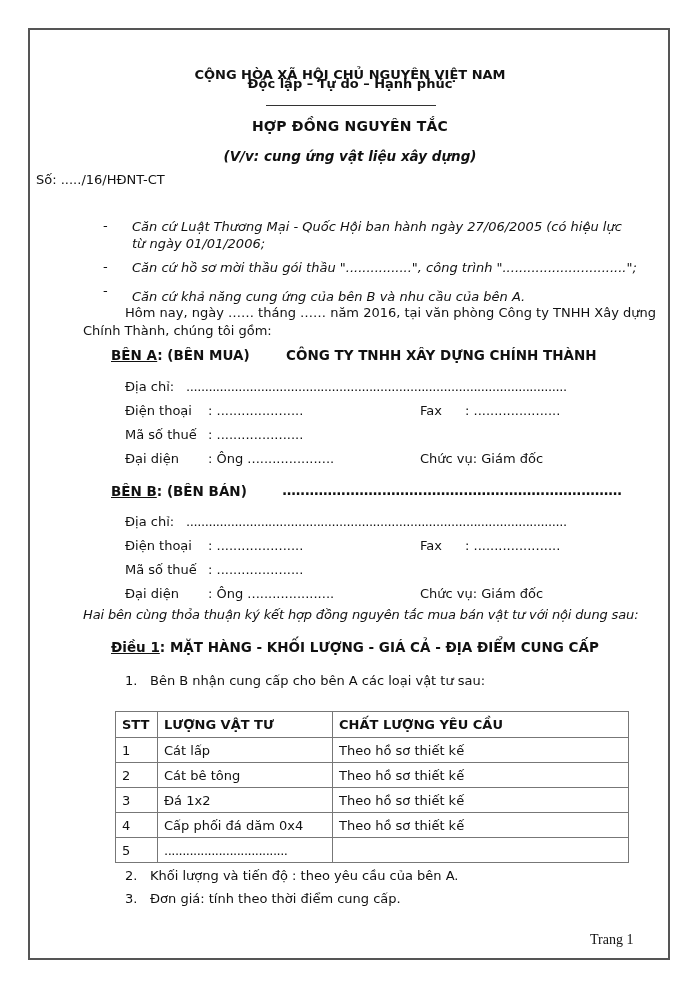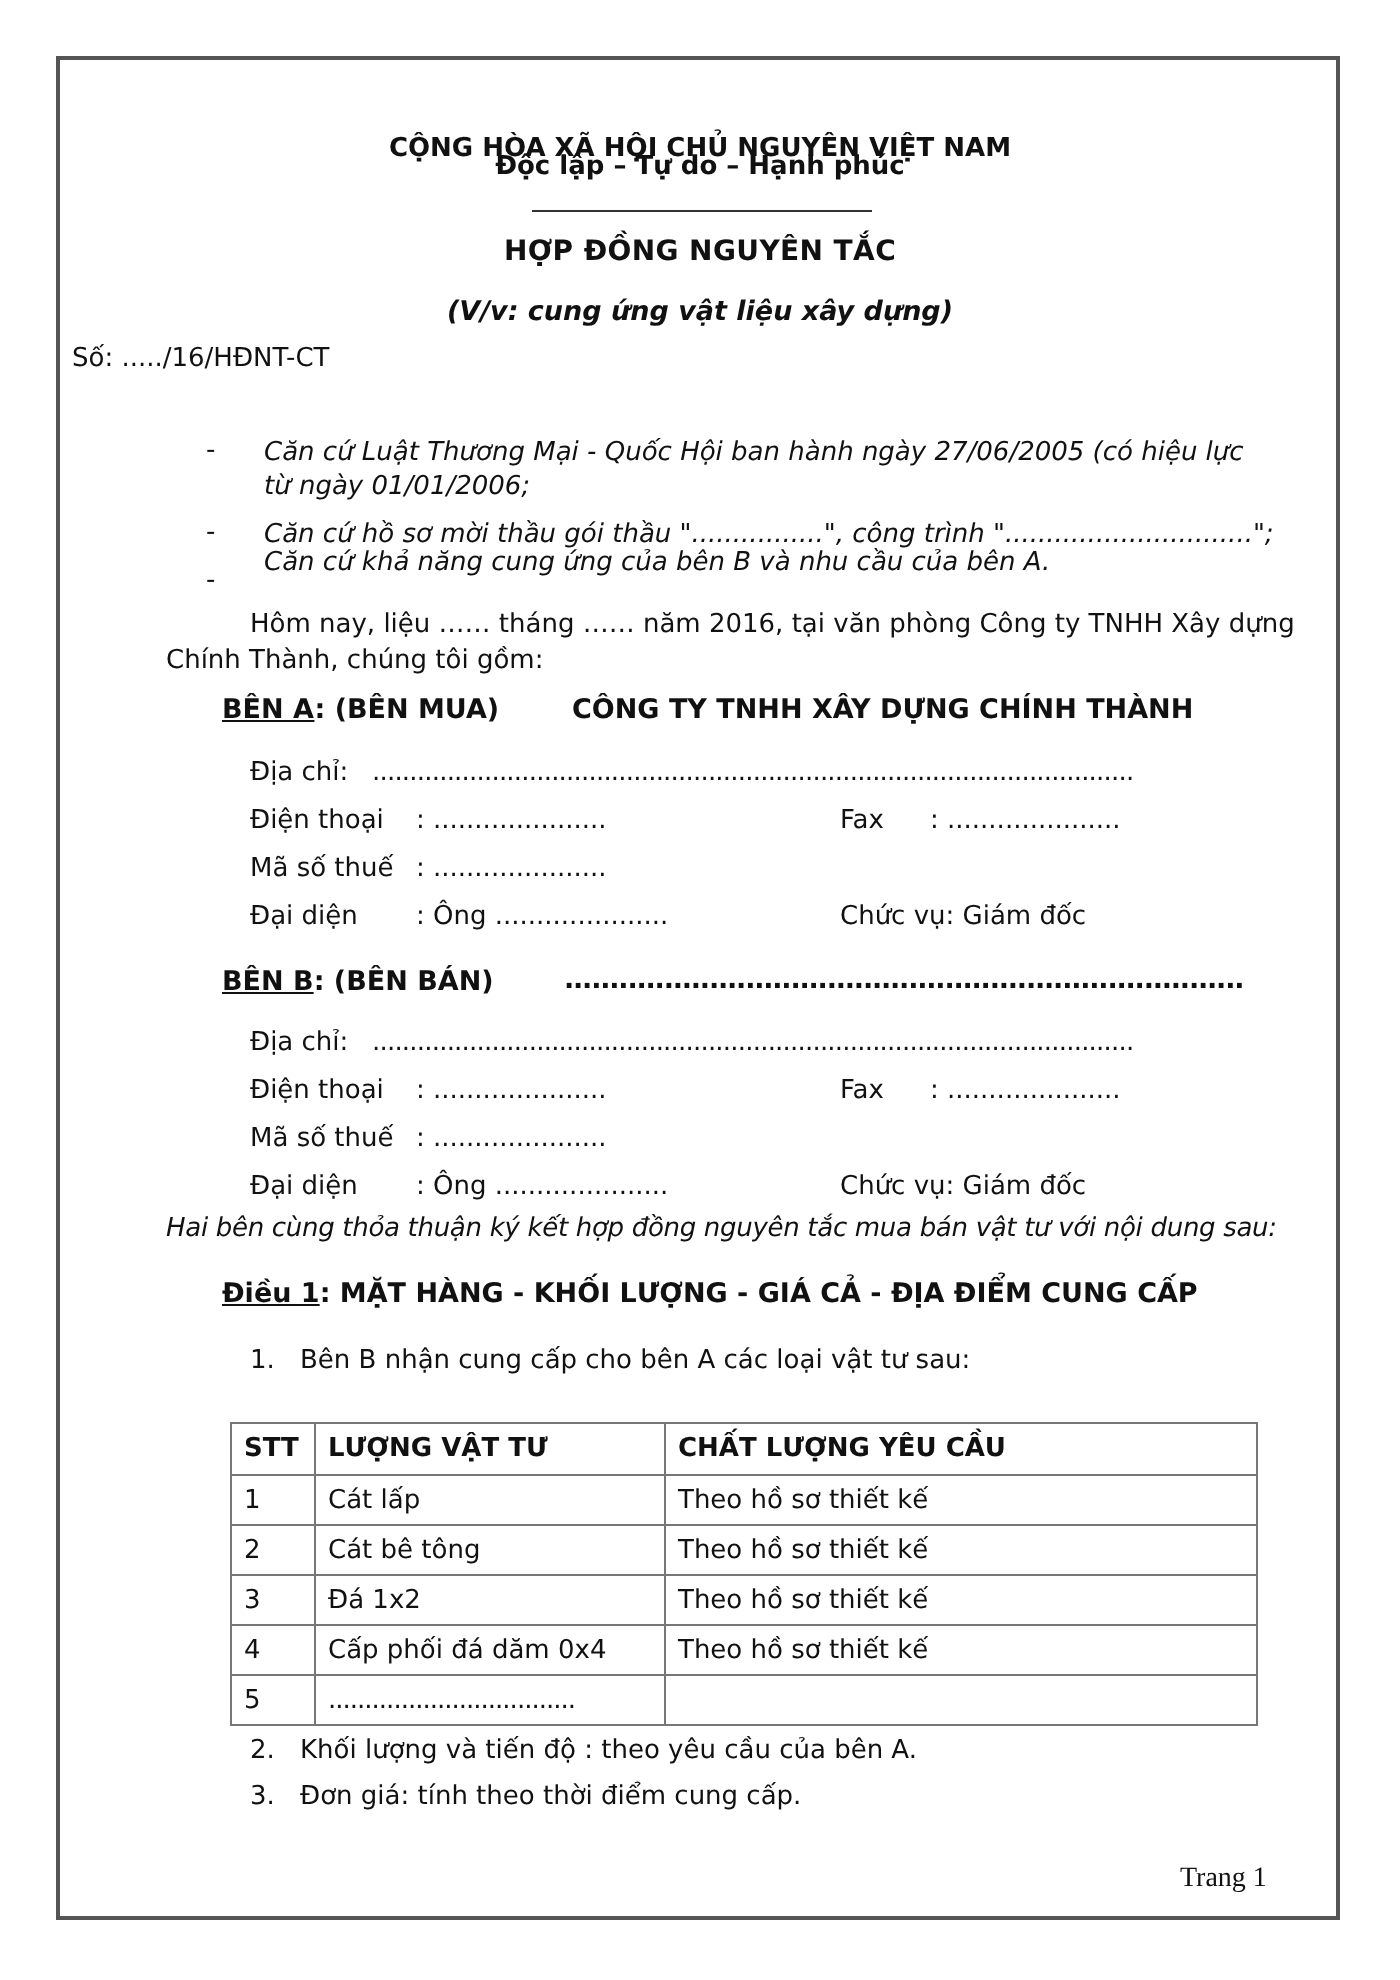--- a/index.html
+++ b/index.html
@@ -37,23 +37,23 @@
 
 <div class="abs title">HỢP ĐỒNG NGUYÊN TẮC</div>
 <div class="abs subtitle">(V/v: cung ứng vật liệu xây dựng)</div>
 <div class="abs number">Số: ...../16/HĐNT-CT</div>
 
 <span class="bullet-dash" style="top:218px">-</span>
 <div class="bullet-text" style="top:218px">Căn cứ Luật Thương Mại - Quốc Hội ban hành ngày 27/06/2005 (có hiệu lực từ ngày 01/01/2006;</div>
 <span class="bullet-dash" style="top:259px">-</span>
 <div class="bullet-text" style="top:259px; width:520px; white-space:nowrap;">Căn cứ hồ sơ mời thầu gói thầu "................", công trình "..............................";</div>
 <span class="bullet-dash" style="top:283px">-</span>
-<div class="bullet-text" style="top:273px">Căn cứ khả năng cung ứng của bên B và nhu cầu của bên A.</div>
+<div class="bullet-text" style="top:288px">Căn cứ khả năng cung ứng của bên B và nhu cầu của bên A.</div>
 
-<div class="abs body-text" style="left:125px; top:305px;">Hôm nay, liệu …… tháng …… năm 2016, tại văn phòng Công ty TNHH Xây dựng</div>
+<div class="abs body-text" style="left:125px; top:305px;">Hôm nay, ngày …… tháng …… năm 2016, tại văn phòng Công ty TNHH Xây dựng</div>
 <div class="abs body-text" style="left:83px; top:323px;">Chính Thành, chúng tôi gồm:</div>
 
 <div class="abs party-head" style="left:83px; top:347px;">
   <span class="u">BÊN A</span><span>: (BÊN MUA)</span>
 </div>
 <div class="abs party-head" style="left:258px; top:347px;">CÔNG TY TNHH XÂY DỰNG CHÍNH THÀNH</div>
 
 <div class="abs field" style="left:125px; top:379px;">Địa chỉ:</div>
 <div class="abs field" style="left:186px; top:379px; letter-spacing:-0.4px;">......................................................................................................</div>
 <div class="abs field" style="left:125px; top:403px;">Điện thoại</div>

